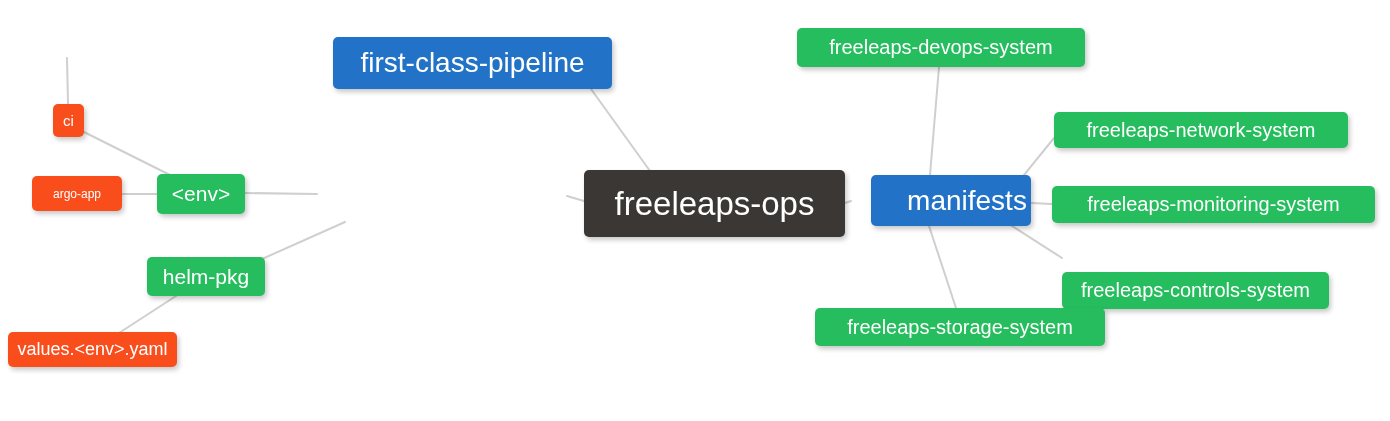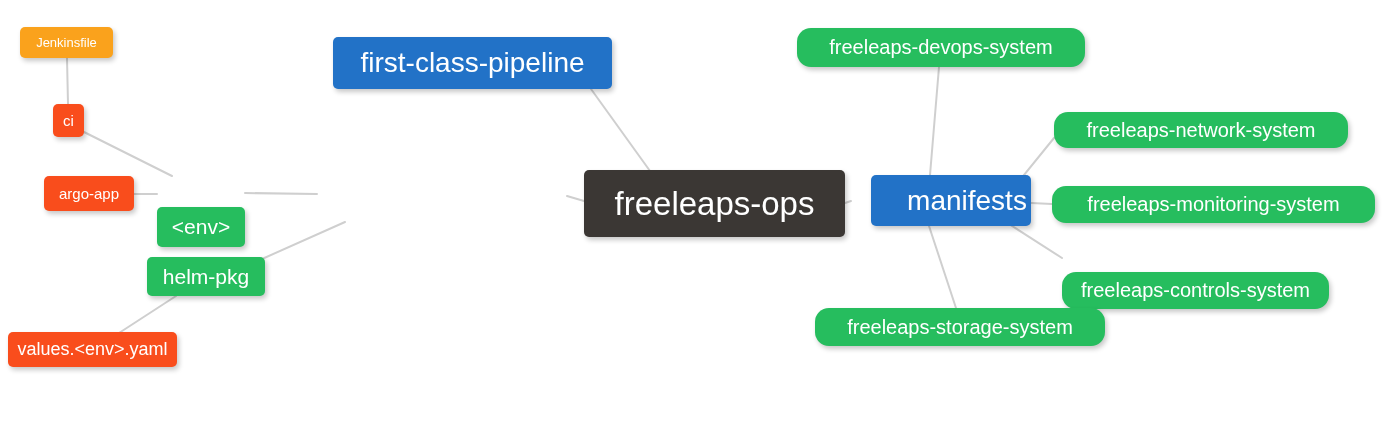--- a/index.html
+++ b/index.html
@@ -40,23 +40,23 @@
     user-select: none;
   }
   .c-orange { background: #faa21c; }
   .c-red    { background: #f94d1c; }
   .c-green  { background: #26bd5e; }
   .c-blue   { background: #2272c7; }
   .c-dark   { background: #3b3734; }
 
   .fs-13 { font-size: 13px; }
   .fs-15 { font-size: 15px; }
-  .fs-17 { font-size: 15px; margin-left: 12px; }
+  .fs-17 { font-size: 12px; }
   .fs-18 { font-size: 18px; }
-  .fs-20 { font-size: 20px; border-radius: 14px; }
+  .fs-20 { font-size: 20px; }
   .fs-21 { font-size: 21px; }
   .fs-28 { font-size: 28px; margin-left: 20px; }
   .fs-33 { font-size: 33px; }
 </style>
 </head>
 <body>
 
 <div class="canvas">
 
   <svg class="edges" viewBox="0 0 1390 421" xmlns="http://www.w3.org/2000/svg">
@@ -69,24 +69,23 @@
     <line x1="567" y1="196" x2="584" y2="201"></line>
     <line x1="591" y1="89" x2="650" y2="171"></line>
     <line x1="845" y1="203" x2="851" y2="201"></line>
     <line x1="930" y1="175" x2="939" y2="67"></line>
     <line x1="1011" y1="191" x2="1054" y2="138"></line>
     <line x1="1011" y1="202" x2="1052" y2="204"></line>
     <line x1="1009" y1="224" x2="1062" y2="258"></line>
     <line x1="929" y1="226" x2="956" y2="308"></line>
   </svg>
 
-  <div class="node c-orange fs-13" style="left:20px;  top:27px;  width:93px;  height:31px;">Jenkinsfile</div>
   <div class="node c-red    fs-15" style="left:53px;  top:104px; width:31px;  height:33px;">ci</div>
   <div class="node c-red    fs-17" style="left:32px;  top:176px; width:90px;  height:35px;">argo-app</div>
-  <div class="node c-green  fs-21" style="left:157px; top:174px; width:88px;  height:40px;margin-top:33px;">&lt;env&gt;</div>
+  <div class="node c-green  fs-21" style="left:157px; top:174px; width:88px;  height:40px;">&lt;env&gt;</div>
   <div class="node c-green  fs-21" style="left:147px; top:257px; width:118px; height:39px;">helm-pkg</div>
   <div class="node c-red    fs-18" style="left:8px;   top:332px; width:169px; height:35px;">values.&lt;env&gt;.yaml</div>
   <div class="node c-blue   fs-28" style="left:313px; top:37px;  width:279px; height:52px;">first-class-pipeline</div>
   <div class="node c-dark   fs-33" style="left:584px; top:170px; width:261px; height:67px;">freeleaps-ops</div>
   <div class="node c-blue   fs-28" style="left:851px; top:175px; width:160px; height:51px;padding-left:32px;">manifests</div>
   <div class="node c-green  fs-20" style="left:797px; top:28px;  width:288px; height:39px;">freeleaps-devops-system</div>
   <div class="node c-green  fs-20" style="left:1054px;top:112px; width:294px; height:36px;">freeleaps-network-system</div>
   <div class="node c-green  fs-20" style="left:1052px;top:186px; width:323px; height:37px;">freeleaps-monitoring-system</div>
   <div class="node c-green  fs-20" style="left:1062px;top:272px; width:267px; height:37px;">freeleaps-controls-system</div>
   <div class="node c-green  fs-20" style="left:815px; top:308px; width:290px; height:38px;">freeleaps-storage-system</div>

